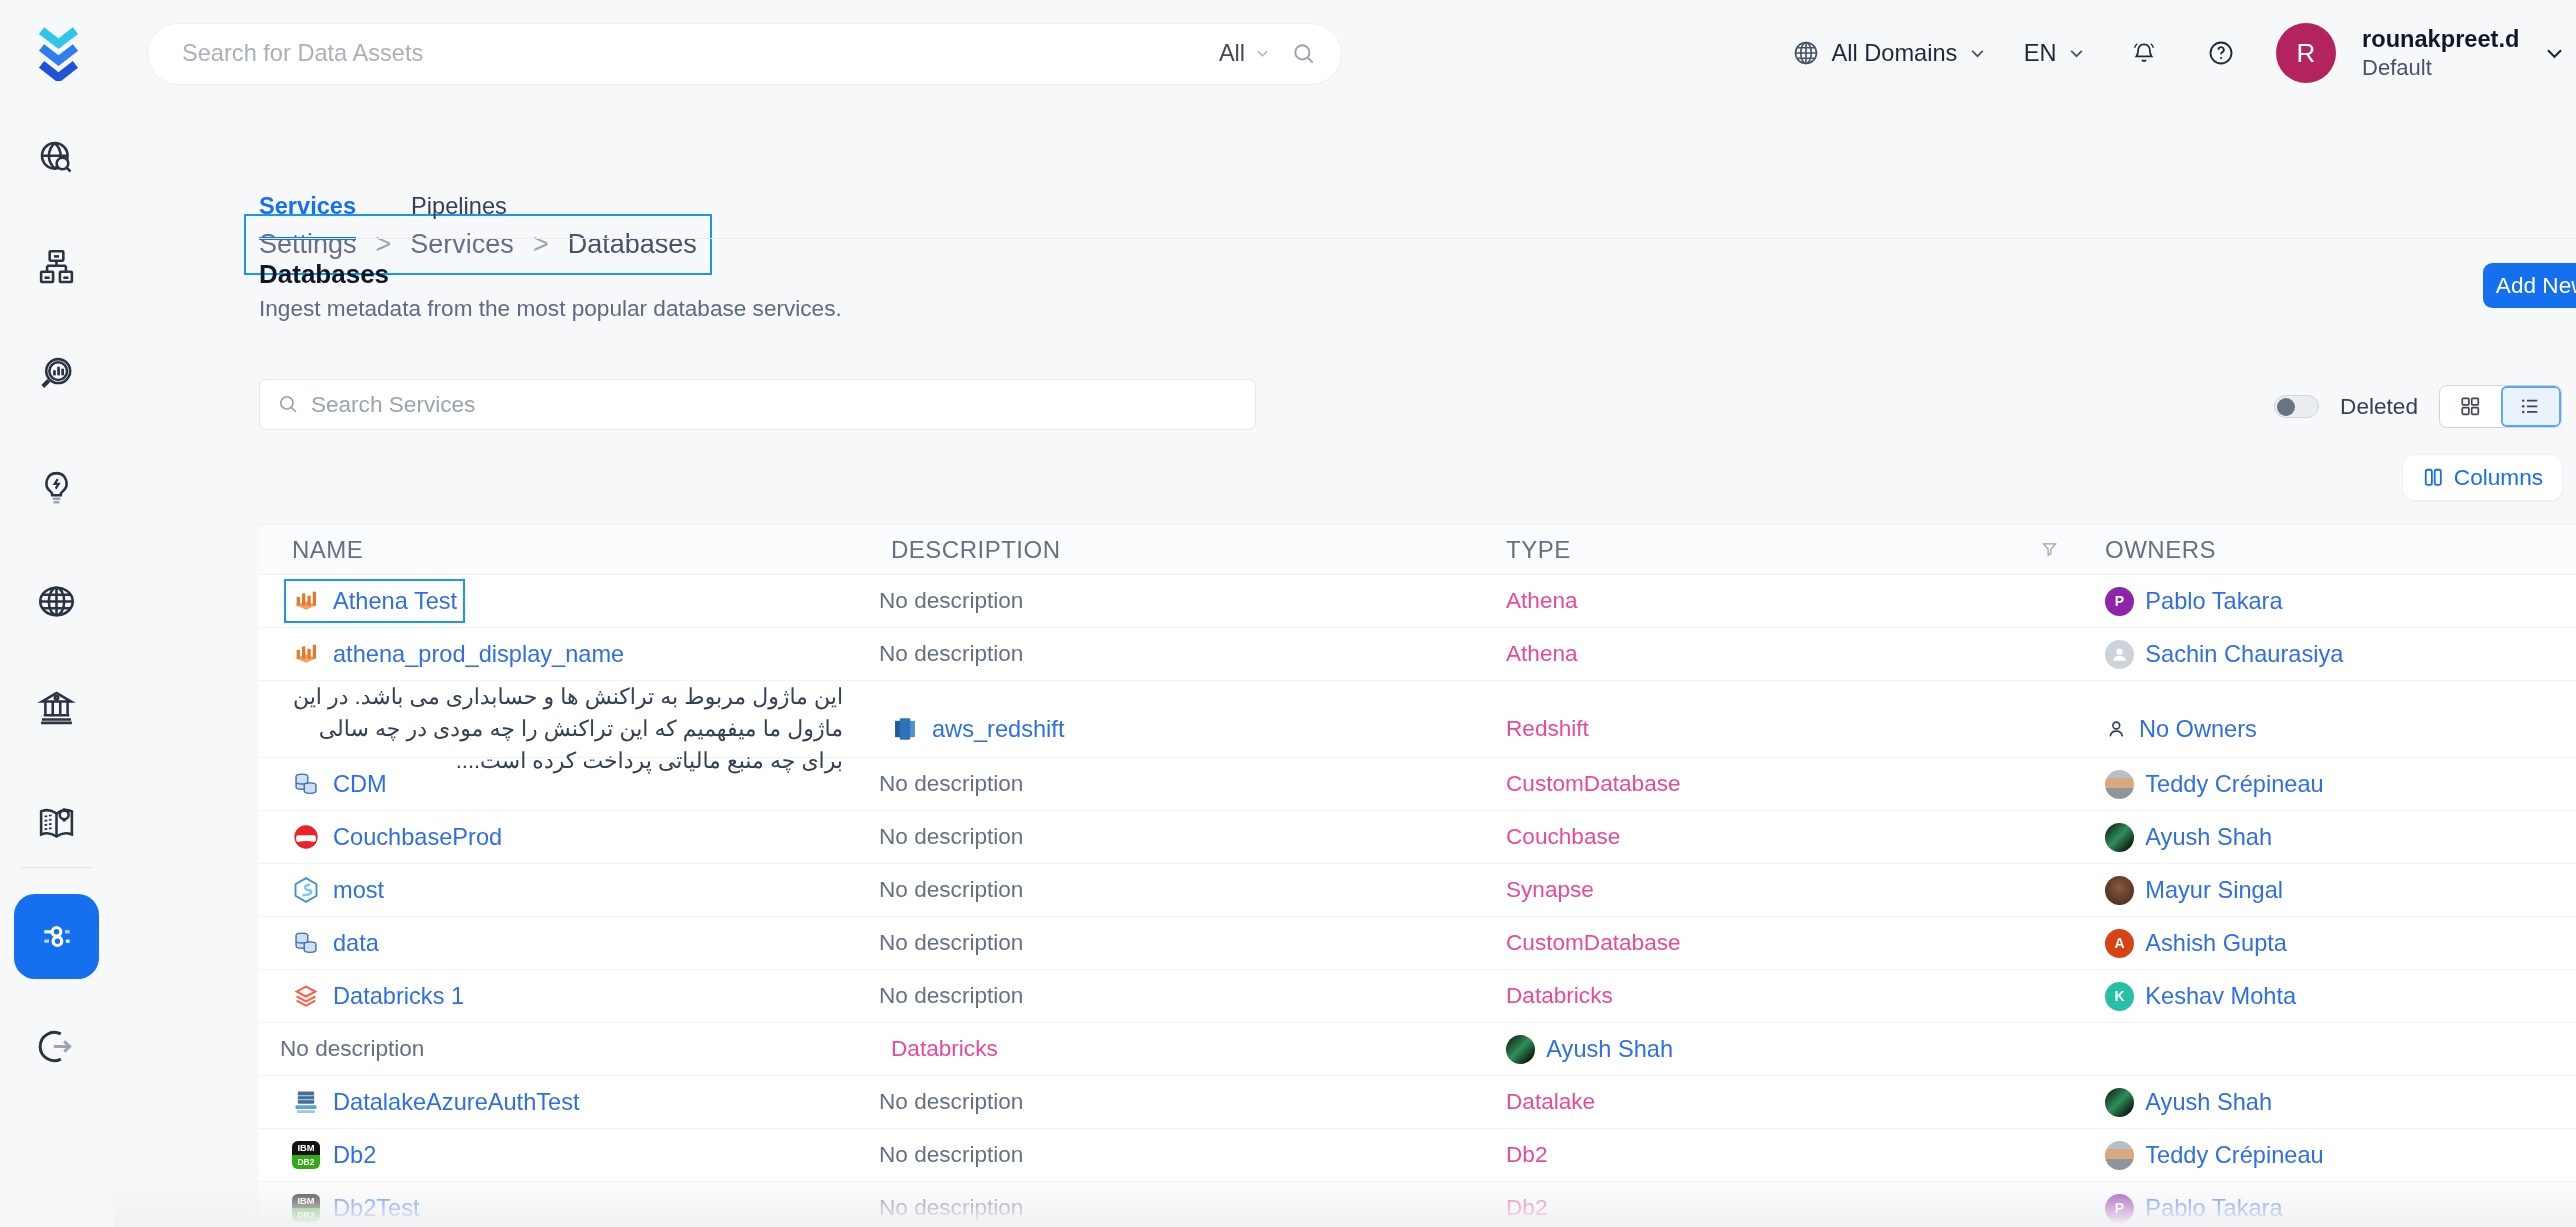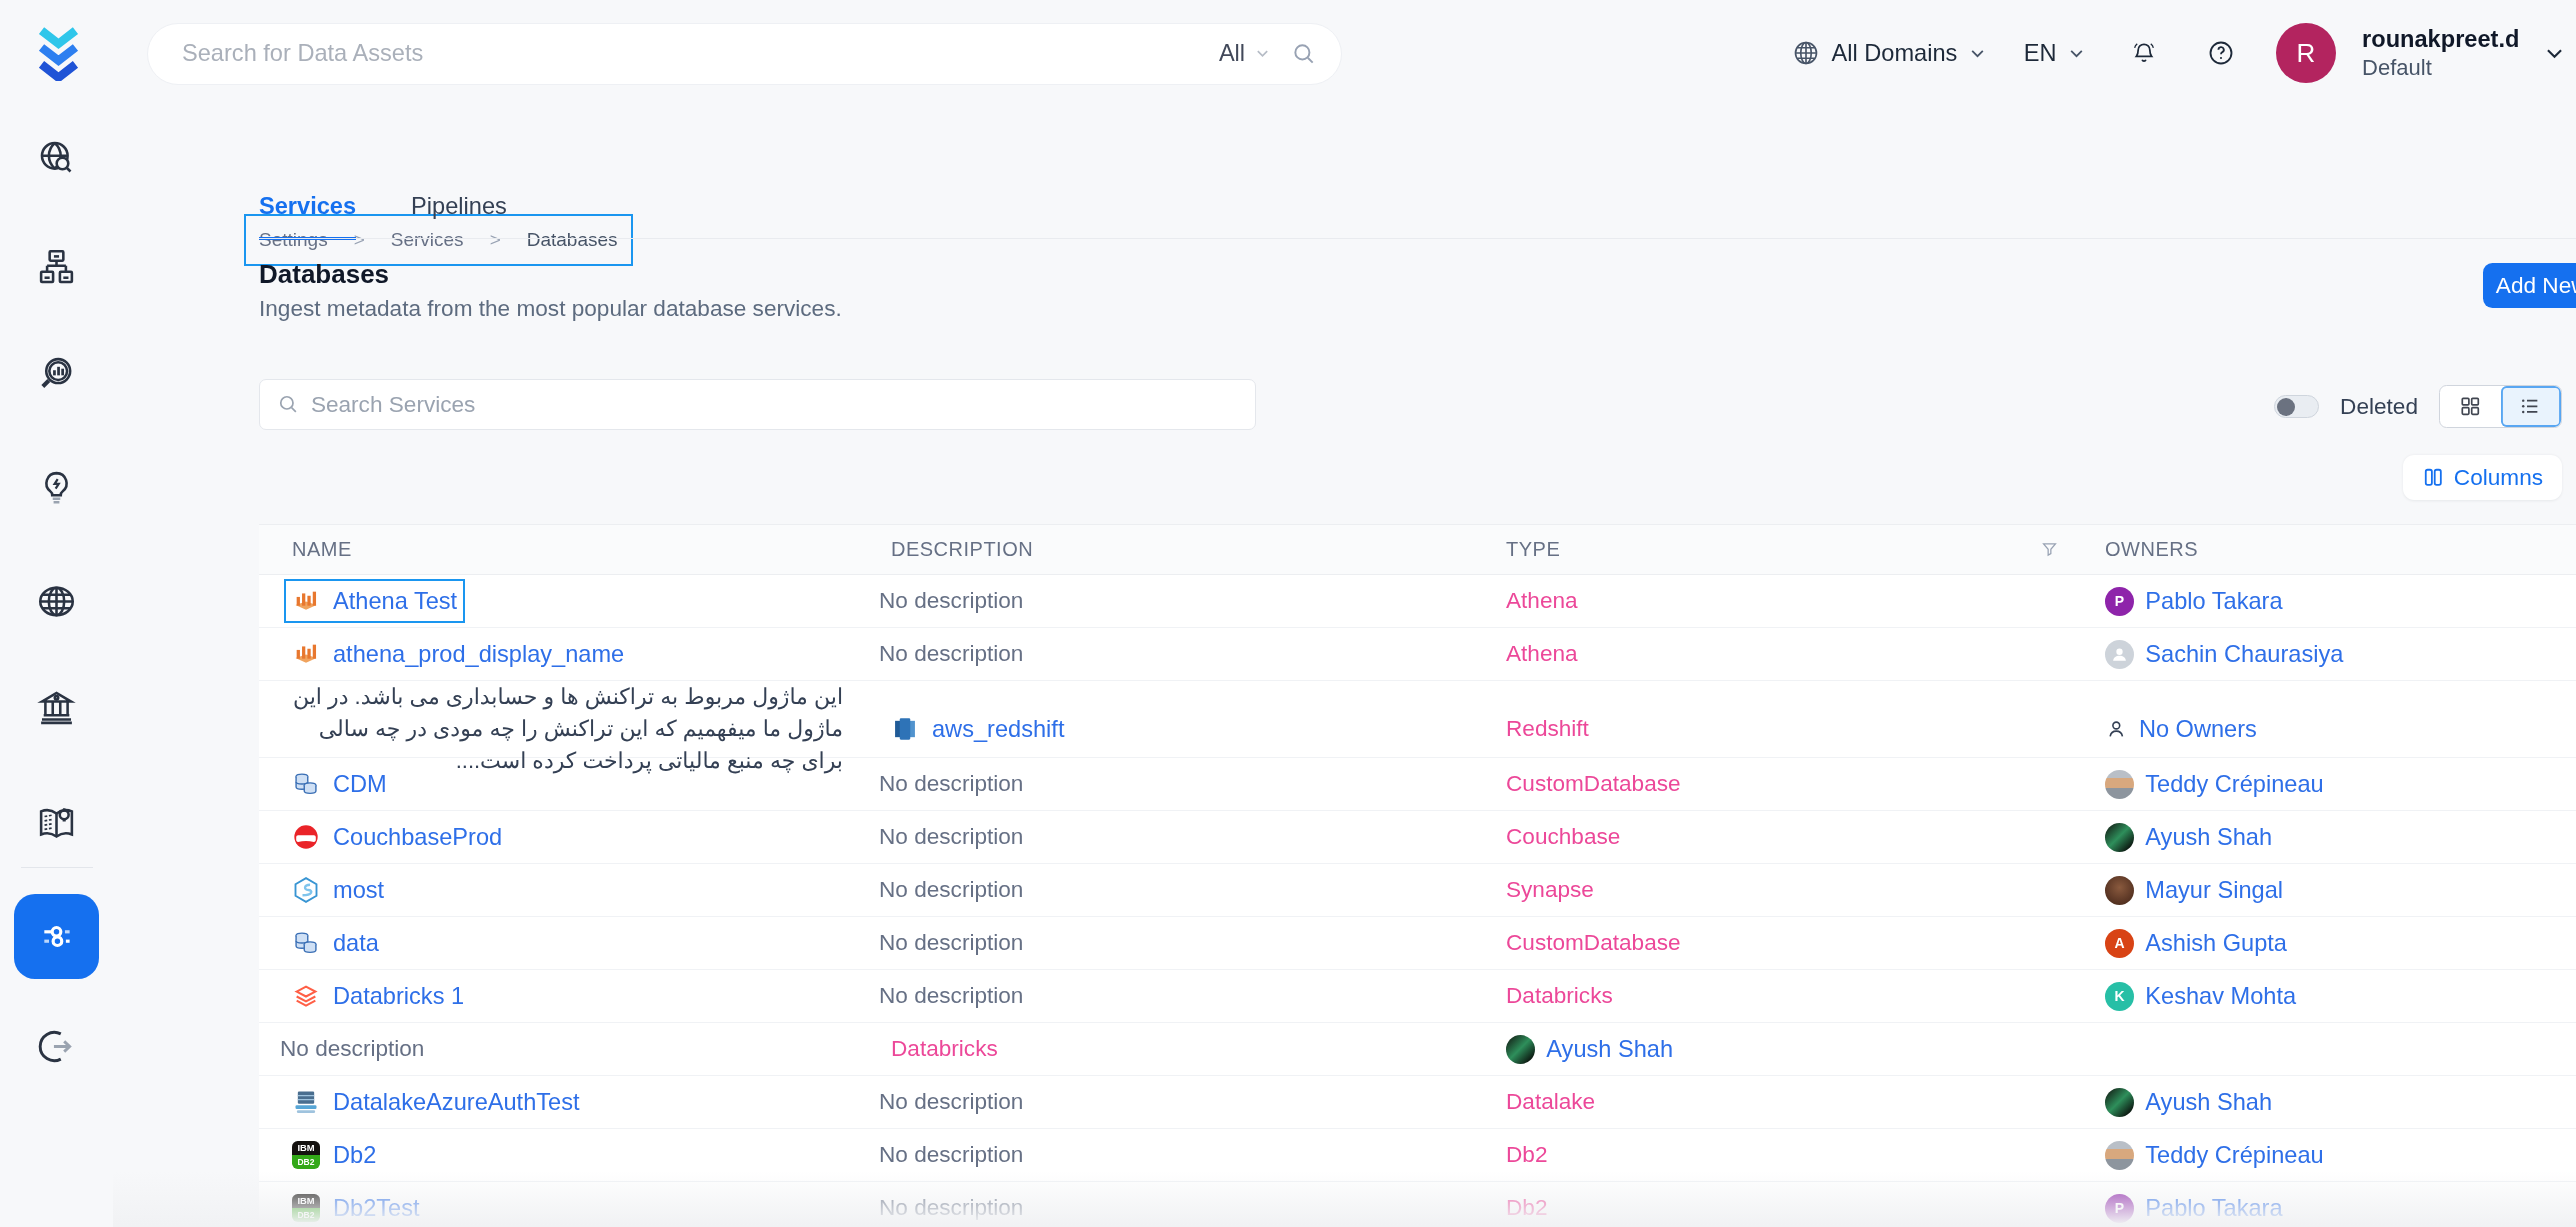--- a/index.html
+++ b/index.html
@@ -28,21 +28,21 @@
   .top-right { position:absolute; right:11.3px; top:0; height:106px; display:flex; align-items:center; }
   .tr-item { display:flex; align-items:center; gap:11.3px; cursor:pointer; color:#1d2939; font-size:23.6px; }
   .avatar-big { width:60px; height:60px; border-radius:50%; background:#b3245f; color:#fff; display:flex; align-items:center; justify-content:center; font-size:26px; }
   .user-meta { line-height:1.2; margin-left:15px; }
   .user-name { font-size:23.6px; font-weight:bold; color:#101828; }
   .user-team { font-size:22px; color:#475467; margin-top:1.9px; }
 
   
   .content { position:absolute; left:113px; top:106px; width:2463px; height:1122px; }
 
-  .breadcrumb { position:absolute; left:146px; top:123px; display:inline-flex; gap:26px; font-size:19px; color:#667085;
+  .breadcrumb { position:absolute; left:146px; top:123px; display:inline-flex; gap:19px; font-size:27px; color:#667085;
                 outline:2.8px solid #1a96f0; outline-offset:13px; }
   .breadcrumb .sep { color:#98a2b3; }
   .breadcrumb .last { color:#475467; }
   .crumb { cursor:pointer; }
 
   .tabs { position:absolute; left:146px; top:87px; display:flex; gap:55px; }
   .tab { font-size:23.6px; padding-bottom:17px; cursor:pointer; color:#344054; }
   .tab.active { color:#1570ef; font-weight:bold; border-bottom:3.8px solid #1570ef; }
   .tabs-line { position:absolute; left:146px; top:132px; width:2416px; height:0.9px; background:#e9ebef; }
 
@@ -60,21 +60,21 @@
   .toggle-label { font-size:22.6px; color:#344054; }
   .segmented { display:flex; width:123px; height:43px; border:0.9px solid #d0d5dd; border-radius:7.5px; background:#fff; overflow:hidden; }
   .seg { flex:1; display:flex; align-items:center; justify-content:center; cursor:pointer; color:#414651; }
   .seg.selected { background:#e9f3fd; box-shadow:inset 0 0 0 1.9px #58a6f2; border-radius:5.7px; }
 
   .columns-btn { position:absolute; right:14px; top:349px; height:45px; padding:0 19px; background:#fff; border-radius:11.3px; display:flex; align-items:center; gap:9.4px; color:#1570ef; font-size:22.6px; cursor:pointer; box-shadow:0 0.9px 2.8px rgba(16,24,40,.07); }
 
   
   .table { position:absolute; left:146px; top:418px; width:2416px; }
   .thead { display:grid; grid-template-columns:599px 615px 599px 603px; height:51px; background:#fafbfc; border-top:0.9px solid #eceef1; border-bottom:0.9px solid #eceef1; align-items:center; }
-  .th { font-size:20px; letter-spacing:0.5px; color:#667085; padding-left:33px; display:flex; align-items:center; }
+  .th { font-size:24px; letter-spacing:0.5px; color:#667085; padding-left:33px; display:flex; align-items:center; }
   .th.type-th { justify-content:space-between; padding-right:13px; }
   .trow { display:grid; grid-template-columns:599px 615px 599px 603px; height:53px; background:#fff; border-bottom:0.9px solid #f0f2f5; align-items:center; }
   .trow.tall { height:77px; }
   .cell { padding-left:33px; display:flex; align-items:flex-end; min-width:0; }
   .cell.desc-cell { padding-left:21px; padding-right:15px; }
   .name-wrap { display:flex; align-items:center; gap:13px; }
   .name-wrap.annotated { outline:2.8px solid #1a96f0; outline-offset:6.6px; }
   .svc-icon { width:28px; height:28px; display:flex; align-items:center; justify-content:center; flex-shrink:0; }
   a.blue-link { color:#2e6fe8; text-decoration:none; font-size:23.6px; cursor:pointer; white-space:nowrap; }
   .desc-text { font-size:22.6px; color:#667085; }

